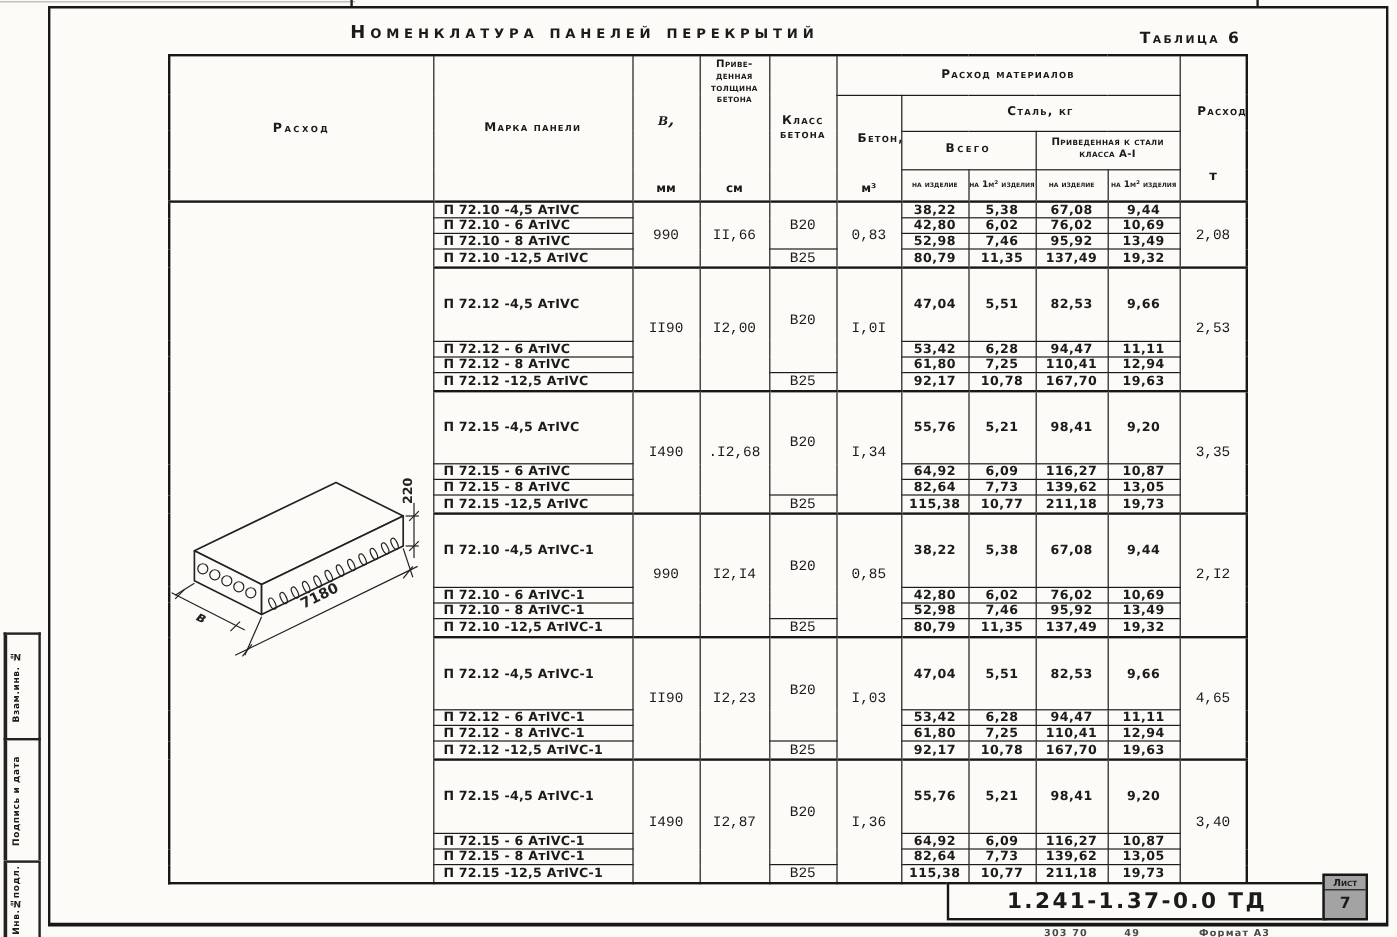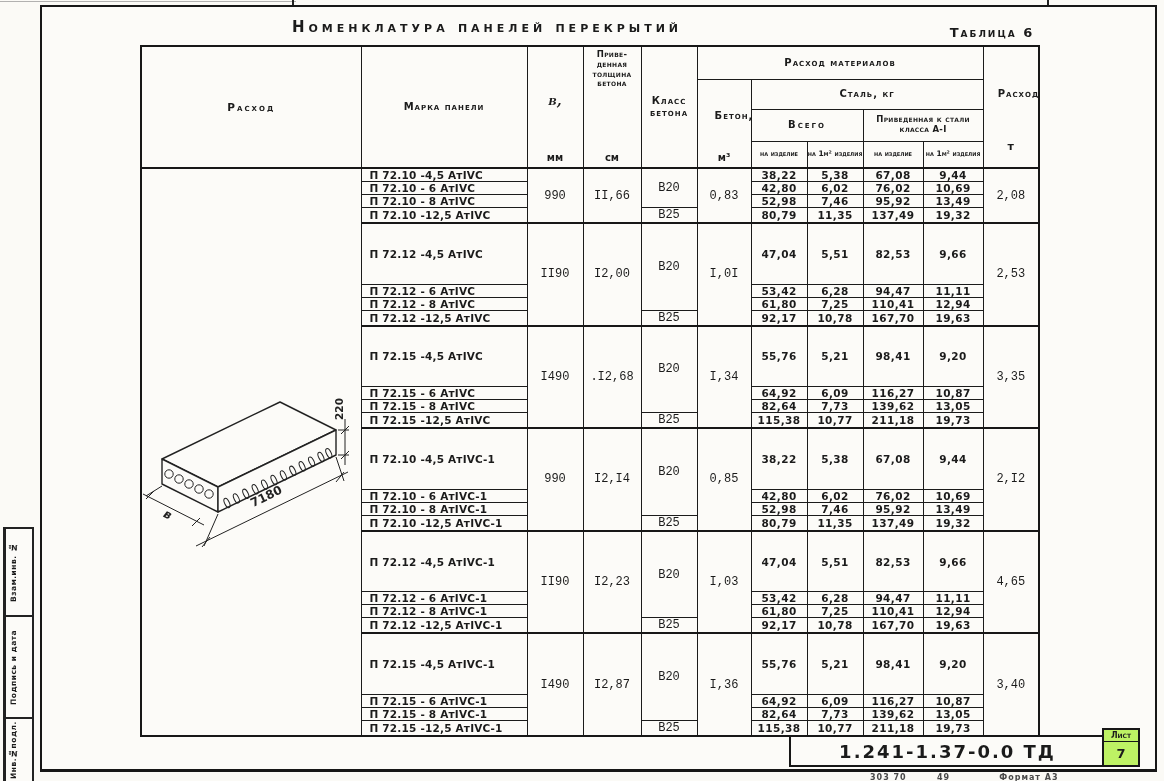--- a/index.html
+++ b/index.html
@@ -45,21 +45,21 @@
   td.typed{font-family:"Liberation Mono","DejaVu Sans Mono",monospace;font-size:12px;text-align:center;}
   tr.group-start td{border-top:2px solid #171717;}
   td.eskiz{vertical-align:top;}
   .titleblock{
     position:absolute;left:789px;top:735px;width:313px;height:28px;
     border:2px solid #171717;background:#fcfbf8;display:flex;align-items:center;justify-content:center;
   }
   .docnum{font-weight:700;font-size:18px;letter-spacing:2px;}
   .sheetbox{
     position:absolute;left:1102px;top:728px;width:34px;height:35px;
-    border:2px solid #171717;background:#bef264;display:flex;flex-direction:column;
+    border:2px solid #171717;background:#a3a3a3;display:flex;flex-direction:column;
   }
   .sheetbox .sl{font-weight:700;font-size:8px;text-align:center;border-bottom:1px solid #171717;font-variant:small-caps;line-height:11px;}
   .sheetbox .sn{flex:1;display:flex;align-items:center;justify-content:center;font-weight:700;font-size:13px;}
   .stamps{position:absolute;left:3px;top:527px;width:31px;}
   .stamp{border:2px solid #222;border-bottom:none;display:flex;background:#fcfbf8;}
   .stamp:last-child{border-bottom:2px solid #222;}
   .stamp-label{
     width:14px;border-right:1px solid #222;display:flex;align-items:center;justify-content:center;
     writing-mode:vertical-rl;transform:rotate(180deg);
     font-size:7.5px;font-weight:700;white-space:nowrap;letter-spacing:0.5px;padding:2px 0;

